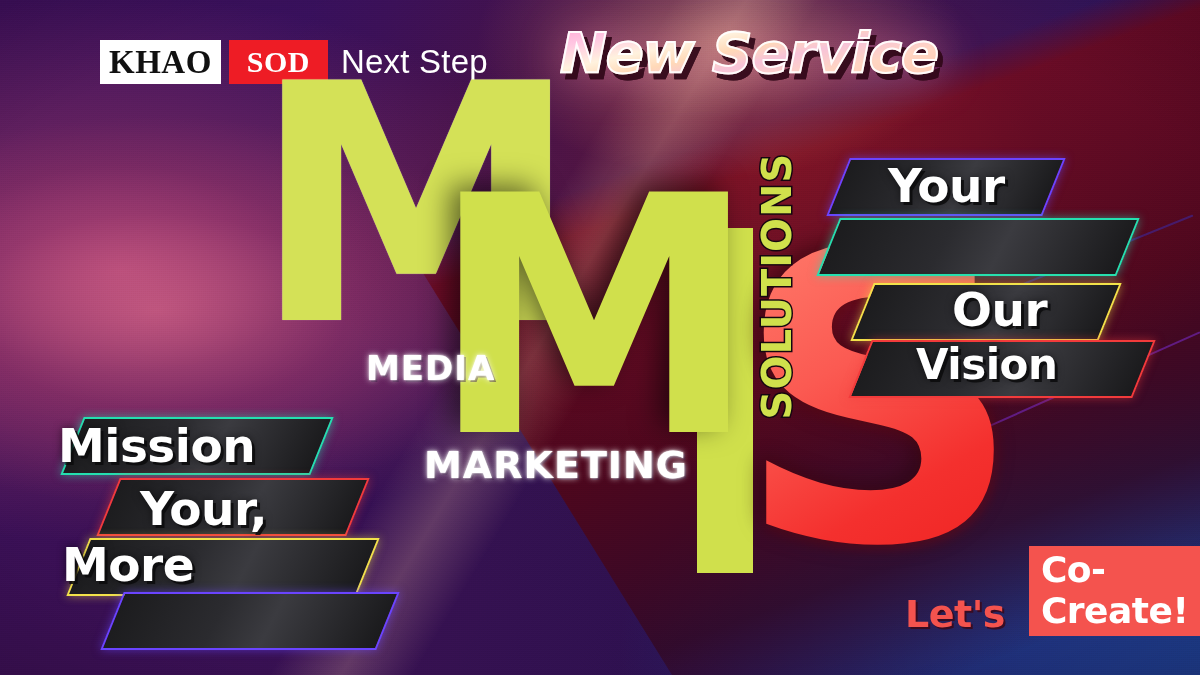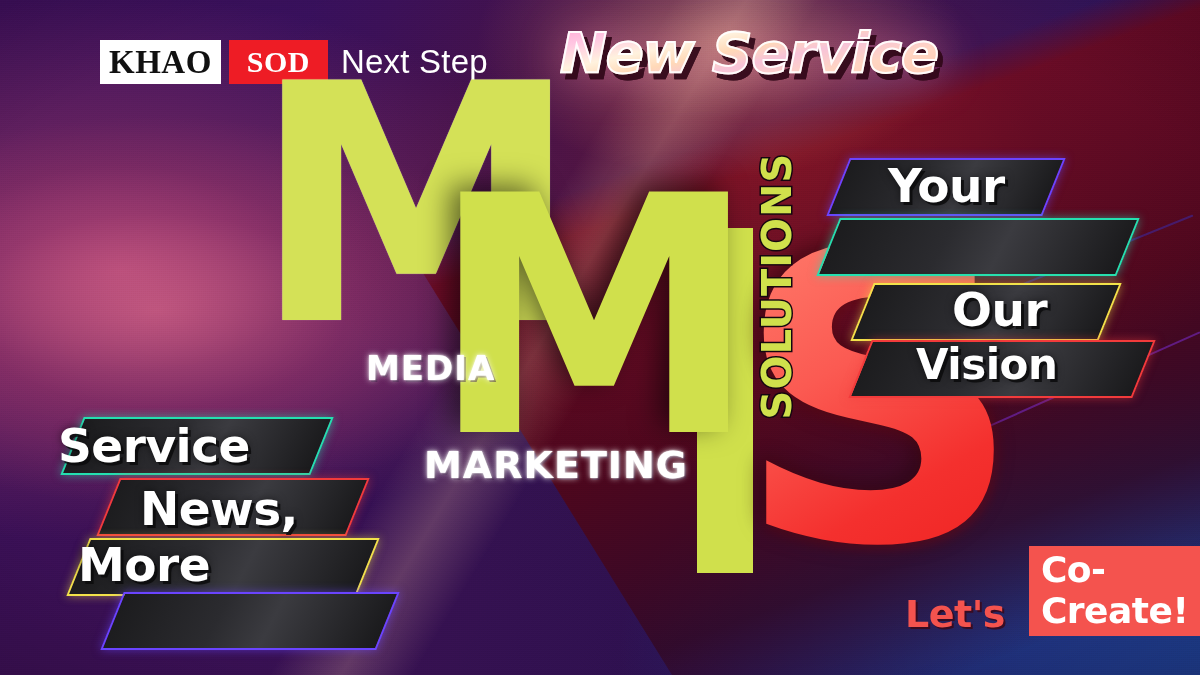--- a/index.html
+++ b/index.html
@@ -175,23 +175,23 @@
 
   <div id="solutions">SOLUTIONS</div>
   <div class="sublabel" id="lbl-marketing">MARKETING</div>
   <div class="sublabel" id="lbl-media">MEDIA</div>
 
   <div class="banner tealb" style="left:72px;top:417px;width:250px;"></div>
   <div class="banner redb" style="left:108px;top:478px;width:250px;"></div>
   <div class="banner yellowb" style="left:78px;top:538px;width:290px;"></div>
   <div class="banner purpleb" style="left:112px;top:592px;width:276px;"></div>
 
-  <div class="tagtext" style="left:58px;top:418px;">Service</div>
-  <div class="tagtext" style="left:140px;top:481px;">News,</div>
-  <div class="tagtext" style="left:78px;top:537px;">More</div>
+  <div class="tagtext" style="left:58px;top:418px;">Mission</div>
+  <div class="tagtext" style="left:140px;top:481px;">Your,</div>
+  <div class="tagtext" style="left:62px;top:537px;">More</div>
 
   <div class="banner purpleb" style="left:838px;top:158px;width:216px;"></div>
   <div class="banner tealb" style="left:828px;top:218px;width:300px;"></div>
   <div class="banner yellowb" style="left:862px;top:283px;width:248px;"></div>
   <div class="banner redb" style="left:860px;top:340px;width:284px;"></div>
 
   <div class="tagtext" style="left:888px;top:158px;">Your</div>
   <div class="tagtext" style="left:952px;top:282px;">Our</div>
   <div class="tagtext" style="left:916px;top:340px;font-size:42px;">Vision</div>
 

